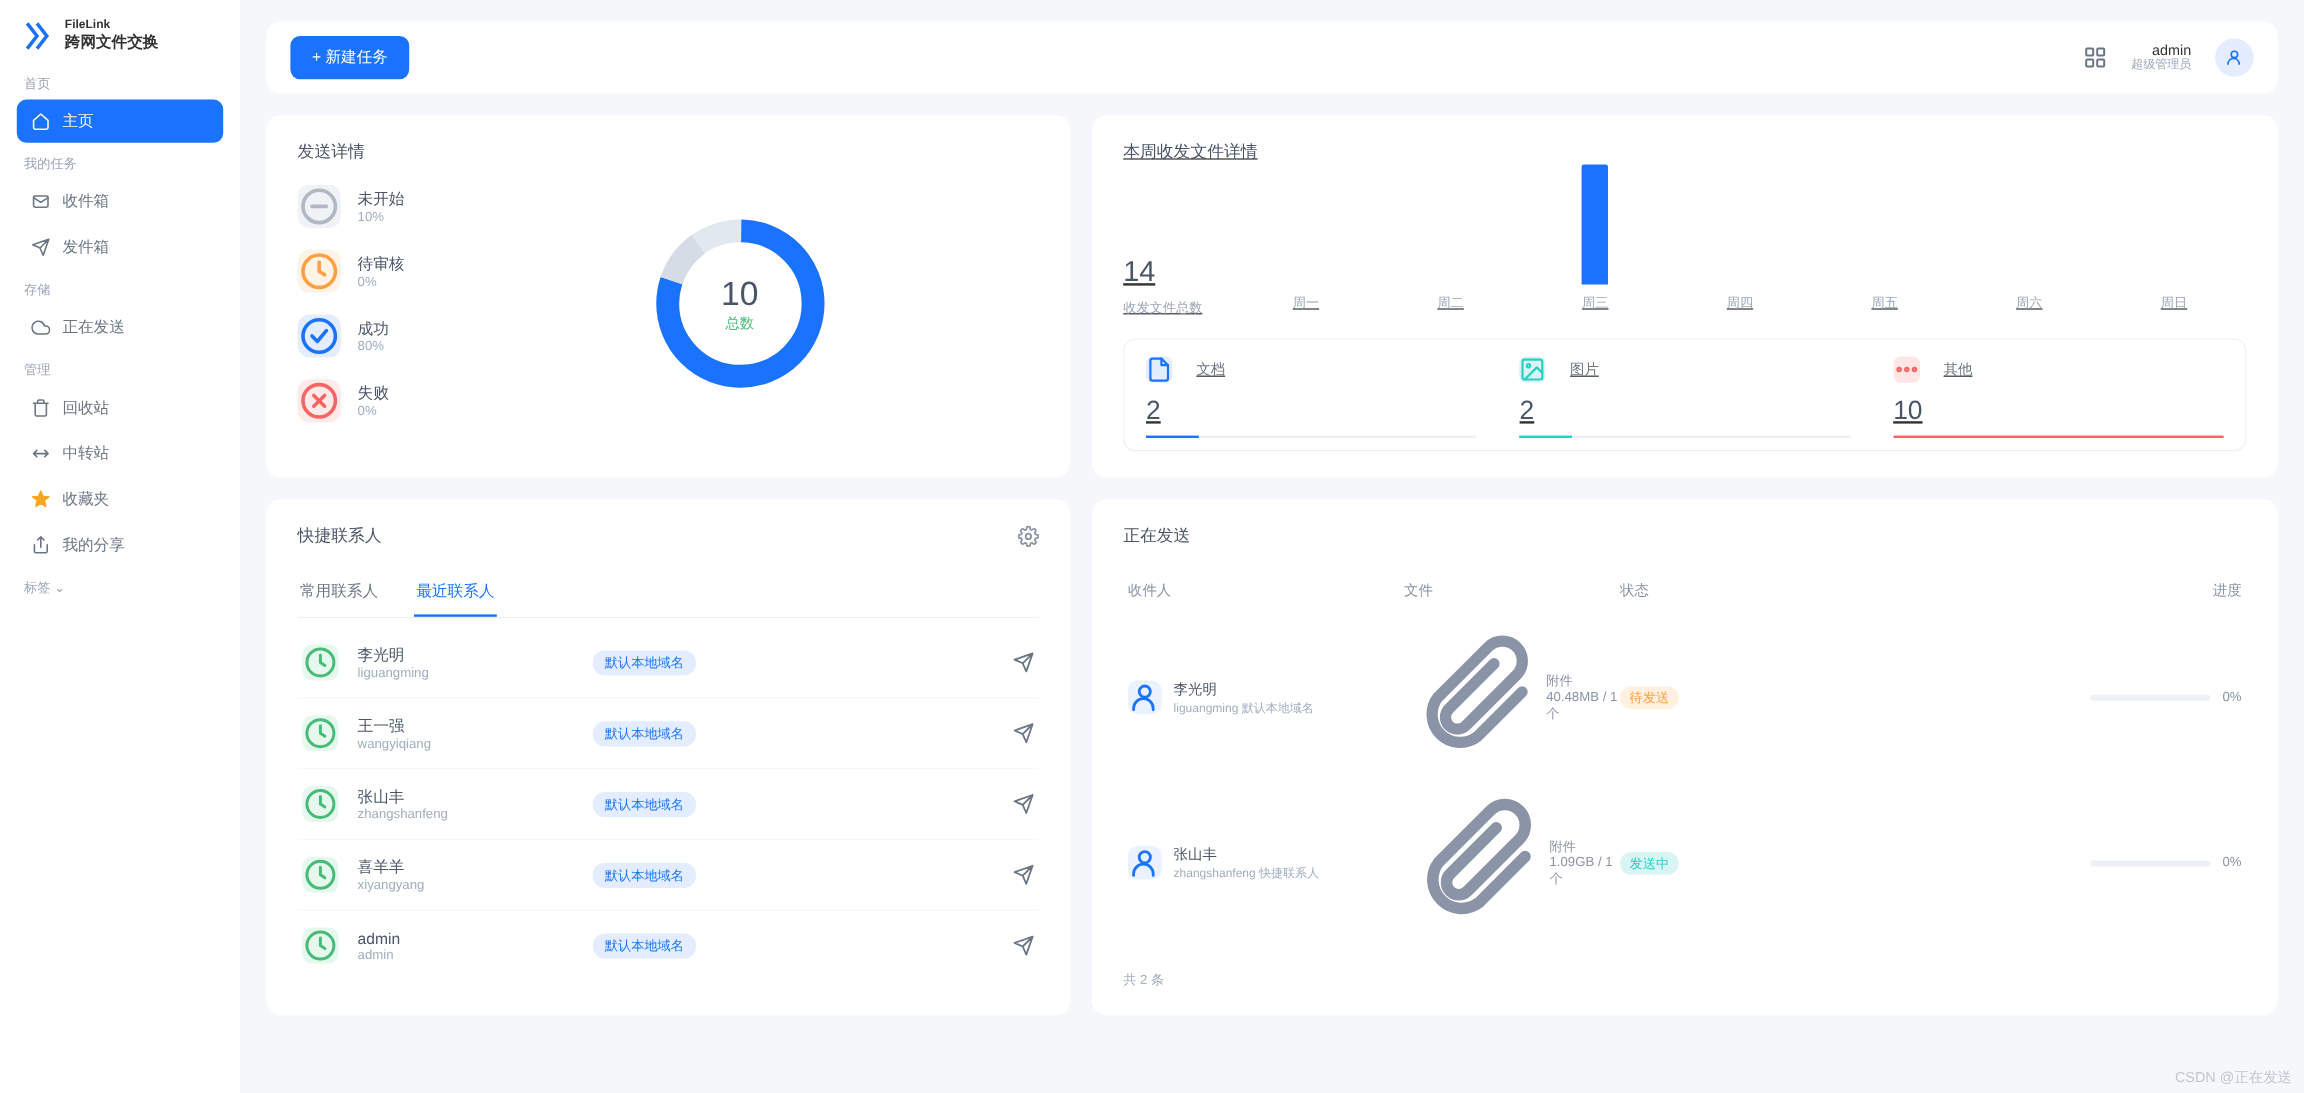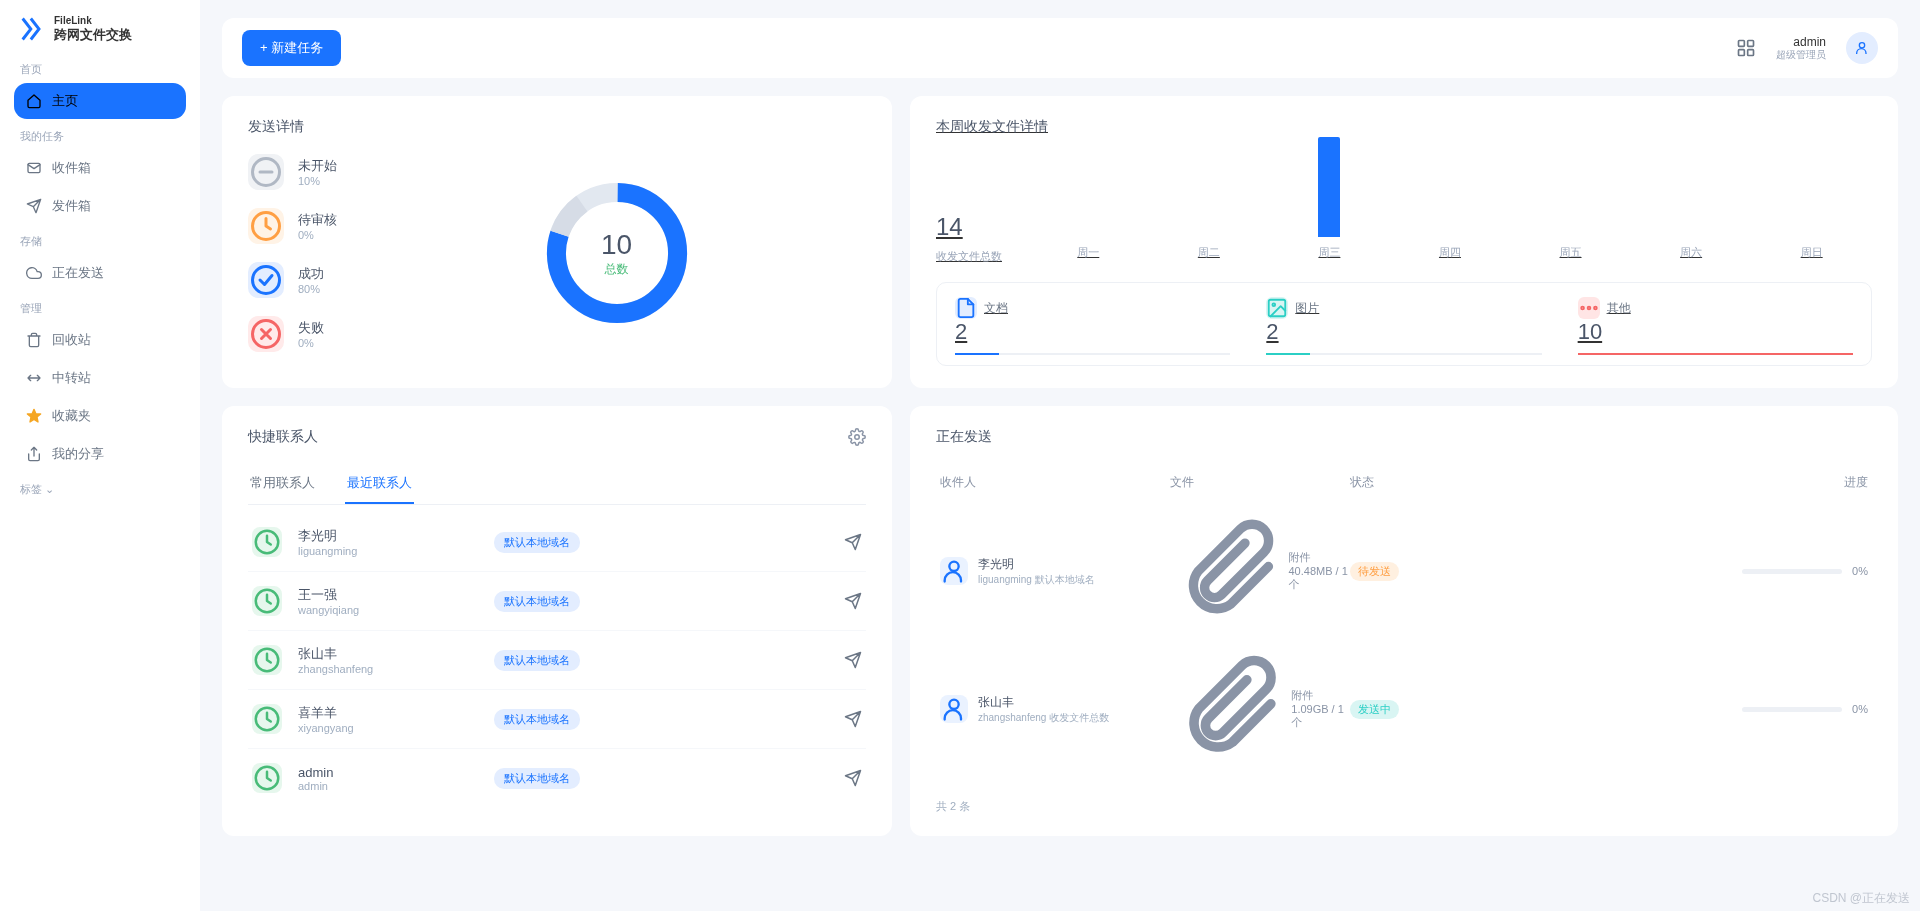--- a/index.html
+++ b/index.html
@@ -1,27 +1,27 @@
 <!DOCTYPE html>
 <html><head>
 <meta charset="utf-8">
 <style>
 * { margin:0; padding:0; box-sizing:border-box; }
 body { font-family:-apple-system,"Microsoft YaHei",sans-serif; background:#f5f7fb; color:#333; font-size:13px; }
 .app { display:flex; min-height:100vh; }
 
 
 .sidebar { width:200px; background:#fff; padding:15px 14px; flex-shrink:0; }
-.logo { display:flex; align-items:flex-start; gap:8px; margin-bottom:18px; padding:0 4px; }
+.logo { display:flex; align-items:flex-end; gap:8px; margin-bottom:18px; padding:0 4px; }
 .logo svg { width:28px; height:28px; }
 .logo-text small { display:block; font-size:10px; color:#333; font-weight:600; }
 .logo-text b { font-size:13px; color:#333; font-weight:700; }
 .nav-group-title { font-size:11px; color:#9aa5b8; margin:10px 6px 6px; }
 .nav-item { display:flex; align-items:center; gap:10px; padding:9px 12px; border-radius:8px; color:#6b7685; cursor:pointer; font-size:13px; margin-bottom:2px; }
-.nav-item.active { background:#1a73ff; color:#000000;border-radius:13px; }
+.nav-item.active { background:#1a73ff; color:#fef9c3; }
 .nav-item svg { width:16px; height:16px; flex-shrink:0; }
 .nav-item.fav svg { color:#f5a623; }
 
 
 .main { flex:1; padding:18px 22px 30px; display:flex; flex-direction:column; gap:18px; }
 .topbar { background:#fff; border-radius:12px; padding:12px 20px; display:flex; align-items:center; justify-content:space-between; }
 .btn-primary { background:#1a73ff; color:#fff; border:none; border-radius:8px; padding:9px 18px; font-size:13px; cursor:pointer; display:flex; align-items:center; gap:4px; }
 .topbar-right { display:flex; align-items:center; gap:20px; }
 .apps-icon { width:20px; height:20px; color:#6b7685; cursor:pointer; }
 .user-box { text-align:right; line-height:1.2; }
@@ -56,21 +56,21 @@
 .week-summary { margin-right:20px; }
 .week-summary .big { font-size:24px; color:#4a5568; font-weight:500; margin:22px 0 8px; }
 .week-summary .sub { font-size:11px; color:#9aa5b8; }
 .bars { flex:1; display:flex; align-items:flex-end; justify-content:space-around; height:120px; padding-bottom:4px; }
 .bar-col { display:flex; flex-direction:column; align-items:center; gap:8px; width:56px; }
 .bar { width:22px; background:#1a73ff; border-radius:2px 2px 0 0; }
 .bar-col .day { font-size:11px; color:#9aa5b8; }
 
 .type-row { display:flex; gap:0; border:1px solid #edf0f5; border-radius:10px; overflow:hidden; margin-top:18px; }
 .type-item { flex:1; padding:14px 18px 10px; }
-.type-head { display:flex; align-items:center; gap:7px; margin-bottom:0; }
+.type-head { display:flex; align-items:center; gap:20px; margin-bottom:10px; }
 .type-icon { width:22px; height:22px; border-radius:6px; display:flex; align-items:center; justify-content:center; font-size:12px; }
 .ti-blue { background:#e3edff; color:#1a73ff; }
 .ti-cyan { background:#d9f5f3; color:#2bcfc5; }
 .ti-red { background:#ffe5e5; color:#f56565; }
 .type-head .t { font-size:12px; color:#6b7685; }
 .type-item .n { font-size:22px; color:#4a5568; font-weight:500; }
 .type-bar { height:2px; background:#edf0f5; margin-top:8px; position:relative; }
 .type-bar .fill { position:absolute; left:0; top:0; height:2px; }
 .fill-blue { background:#1a73ff; width:16%; }
 .fill-cyan { background:#2bcfc5; width:16%; }
@@ -506,21 +506,21 @@
             <div class="send-row">
      <div class="col-r" style="display:flex;align-items:center">
        <div class="user-icon">
                   <svg viewBox="0 0 24 24" fill="none" stroke="currentColor" stroke-width="2" stroke-linecap="round" stroke-linejoin="round">
                     <circle cx="12" cy="8" r="4"></circle>
                     <path d="M4 21v-1a7 7 0 0114 0v1"></path>
                   </svg>
                 </div>
        <div class="sr-info">
                   <div class="nm">张山丰</div>
-                  <div class="dm">zhangshanfeng 收发文件总数</div>
+                  <div class="dm">zhangshanfeng 快捷联系人</div>
                 </div>
      </div>
      <div class="col-f attach">
                 <svg viewBox="0 0 24 24" fill="none" stroke="currentColor" stroke-width="2" stroke-linecap="round" stroke-linejoin="round">
                   <path d="M21 11l-8 8a5 5 0 01-7-7l9-9a3.5 3.5 0 015 5l-9 9a2 2 0 01-3-3l8-8"></path>
                 </svg>
                 <span>附件 1.09GB / 1 个</span>
               </div>
      <div class="col-s"><span class="status-badge sb-cyan">发送中</span></div>
      <div class="col-p progress">

